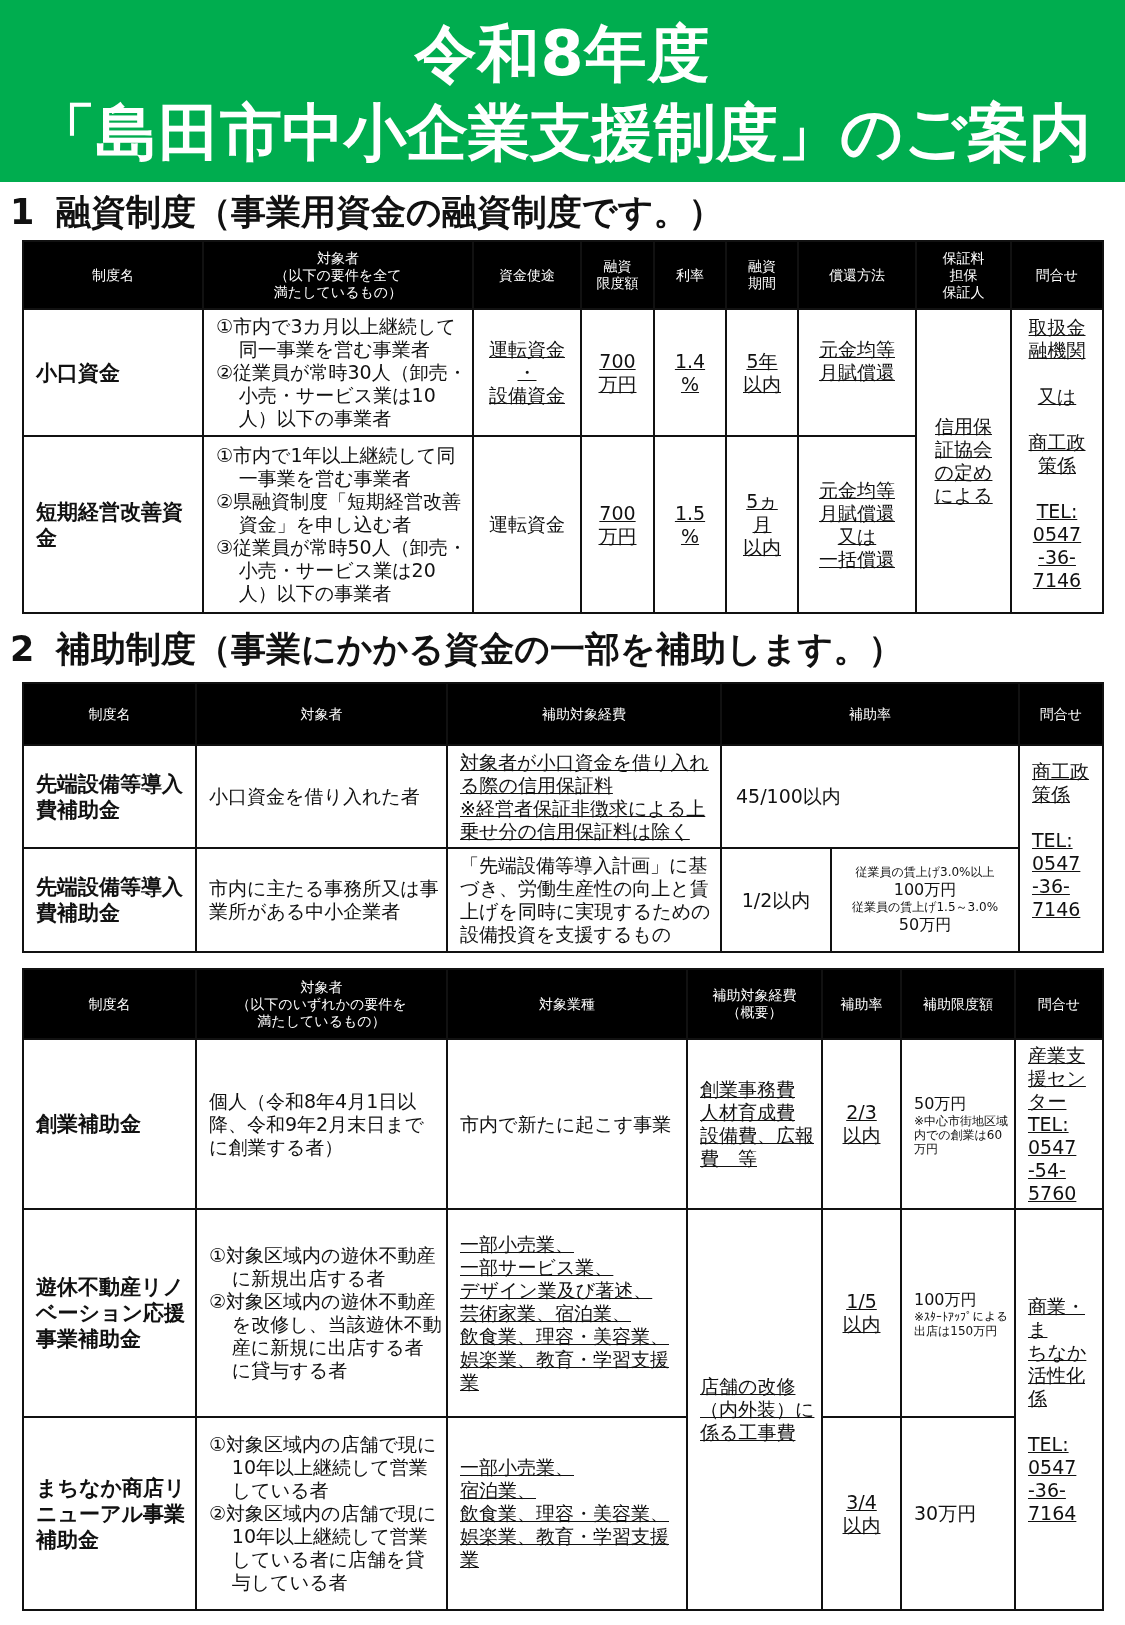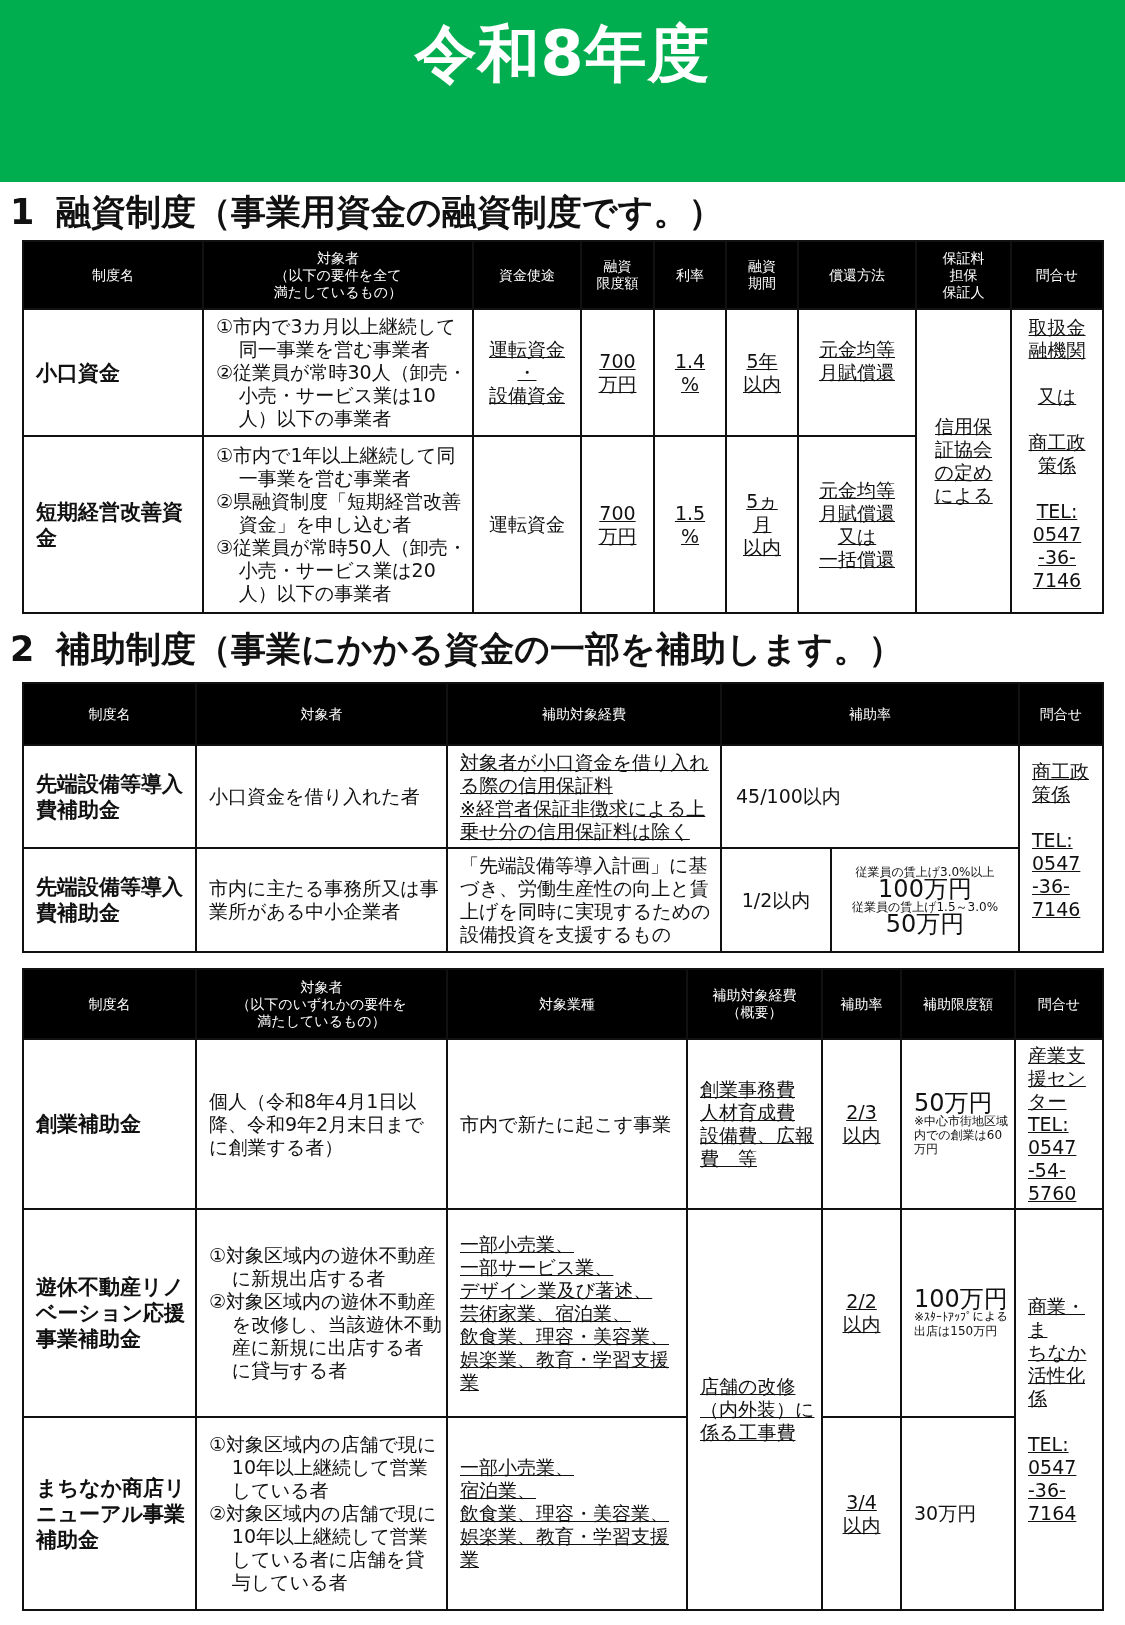--- a/index.html
+++ b/index.html
@@ -20,27 +20,28 @@
   table td, table th { border: 2px solid #111; vertical-align: middle; }
   th { background: #000; color: #fff; font-weight: normal; font-size: 14px; line-height: 17px; text-align: center; border-color: #000; }
   th .h { white-space: pre-line; display: block; }
   td { font-size: 19px; line-height: 23px; }
   td.name { font-weight: bold; font-size: 21px; line-height: 26px; padding-left: 12px; border-radius: 6px; }
   td.c { text-align: center; }
   td.l { padding-left: 12px; padding-right: 4px; }
   .pre { white-space: pre-line; display: block; text-decoration: underline; }
   .hang { display: block; padding-left: 1.2em; text-indent: -1.2em; white-space: pre-line; }
   .small { font-size: 12px; line-height: 14px; display: block; }
-  .mid { font-size: 24px; line-height: 21px; display: block; }
+  .mid { font-size: 16px; line-height: 21px; display: block; }
 </style>
 </head>
 <body>
 
 <div class="banner">
   <div class="t1">令和8年度</div>
+  <div class="t2">「島田市中小企業支援制度」のご案内</div>
 </div>
 
 <div class="sec-title" style="top:190px;">
   <span class="num">1</span><span>融資制度（事業用資金の融資制度です。）</span>
 </div>
 
 <table style="left:22px; top:240px; width:1080px;">
   <colgroup>
     <col style="width:180px">
       <col style="width:270px">
@@ -309,21 +310,21 @@
 芸術家業、宿泊業、
 飲食業、理容・美容業、
 娯楽業、教育・学習支援業</span>
         </td>
     <td class="l" rowspan="2">
           <span class="pre">店舗の改修
 （内外装）に
 係る工事費</span>
         </td>
     <td class="c">
-          <span class="pre">2/2
+          <span class="pre">1/5
 以内</span>
         </td>
     <td class="l">
       <span class="mid">100万円</span>
       <span class="small">※ｽﾀｰﾄｱｯﾌﾟによる出店は150万円</span>
     </td>
     <td class="l" rowspan="2">
           <span class="pre">商業・ま
 ちなか
 活性化

